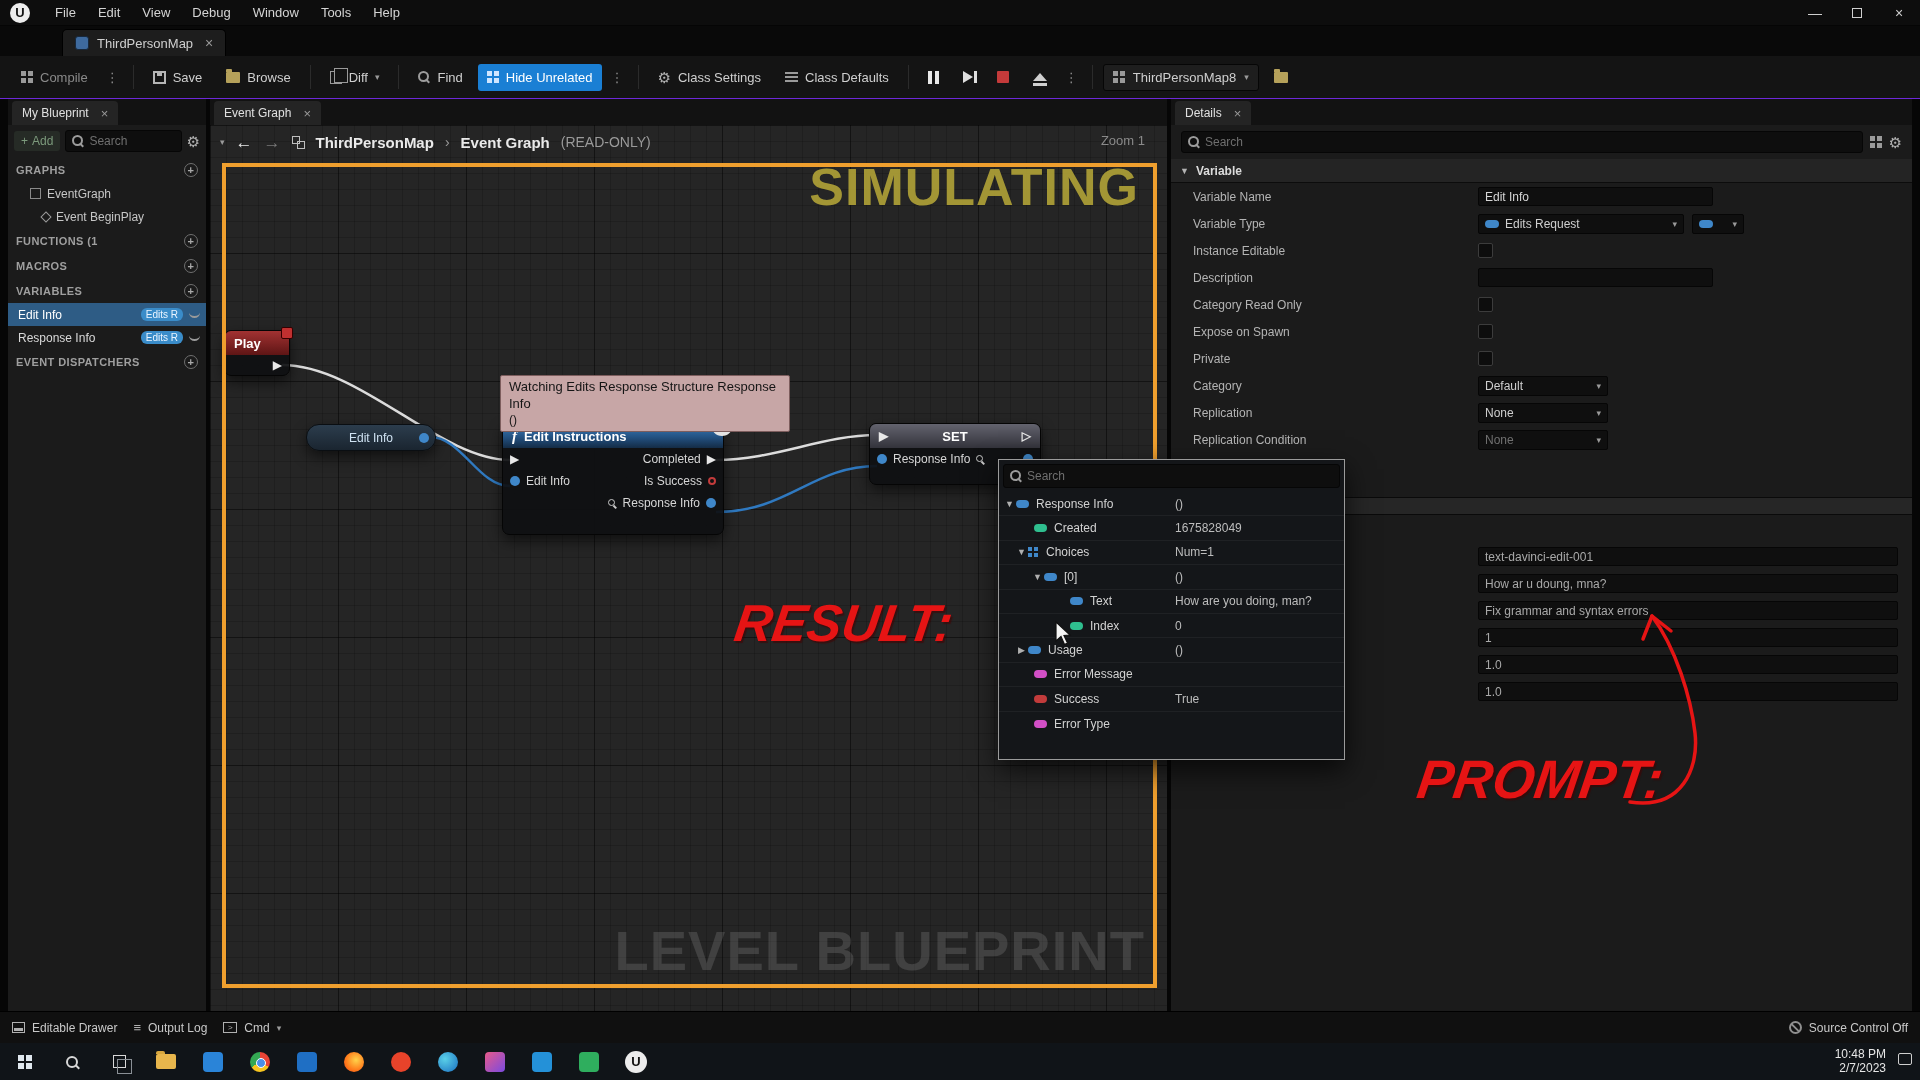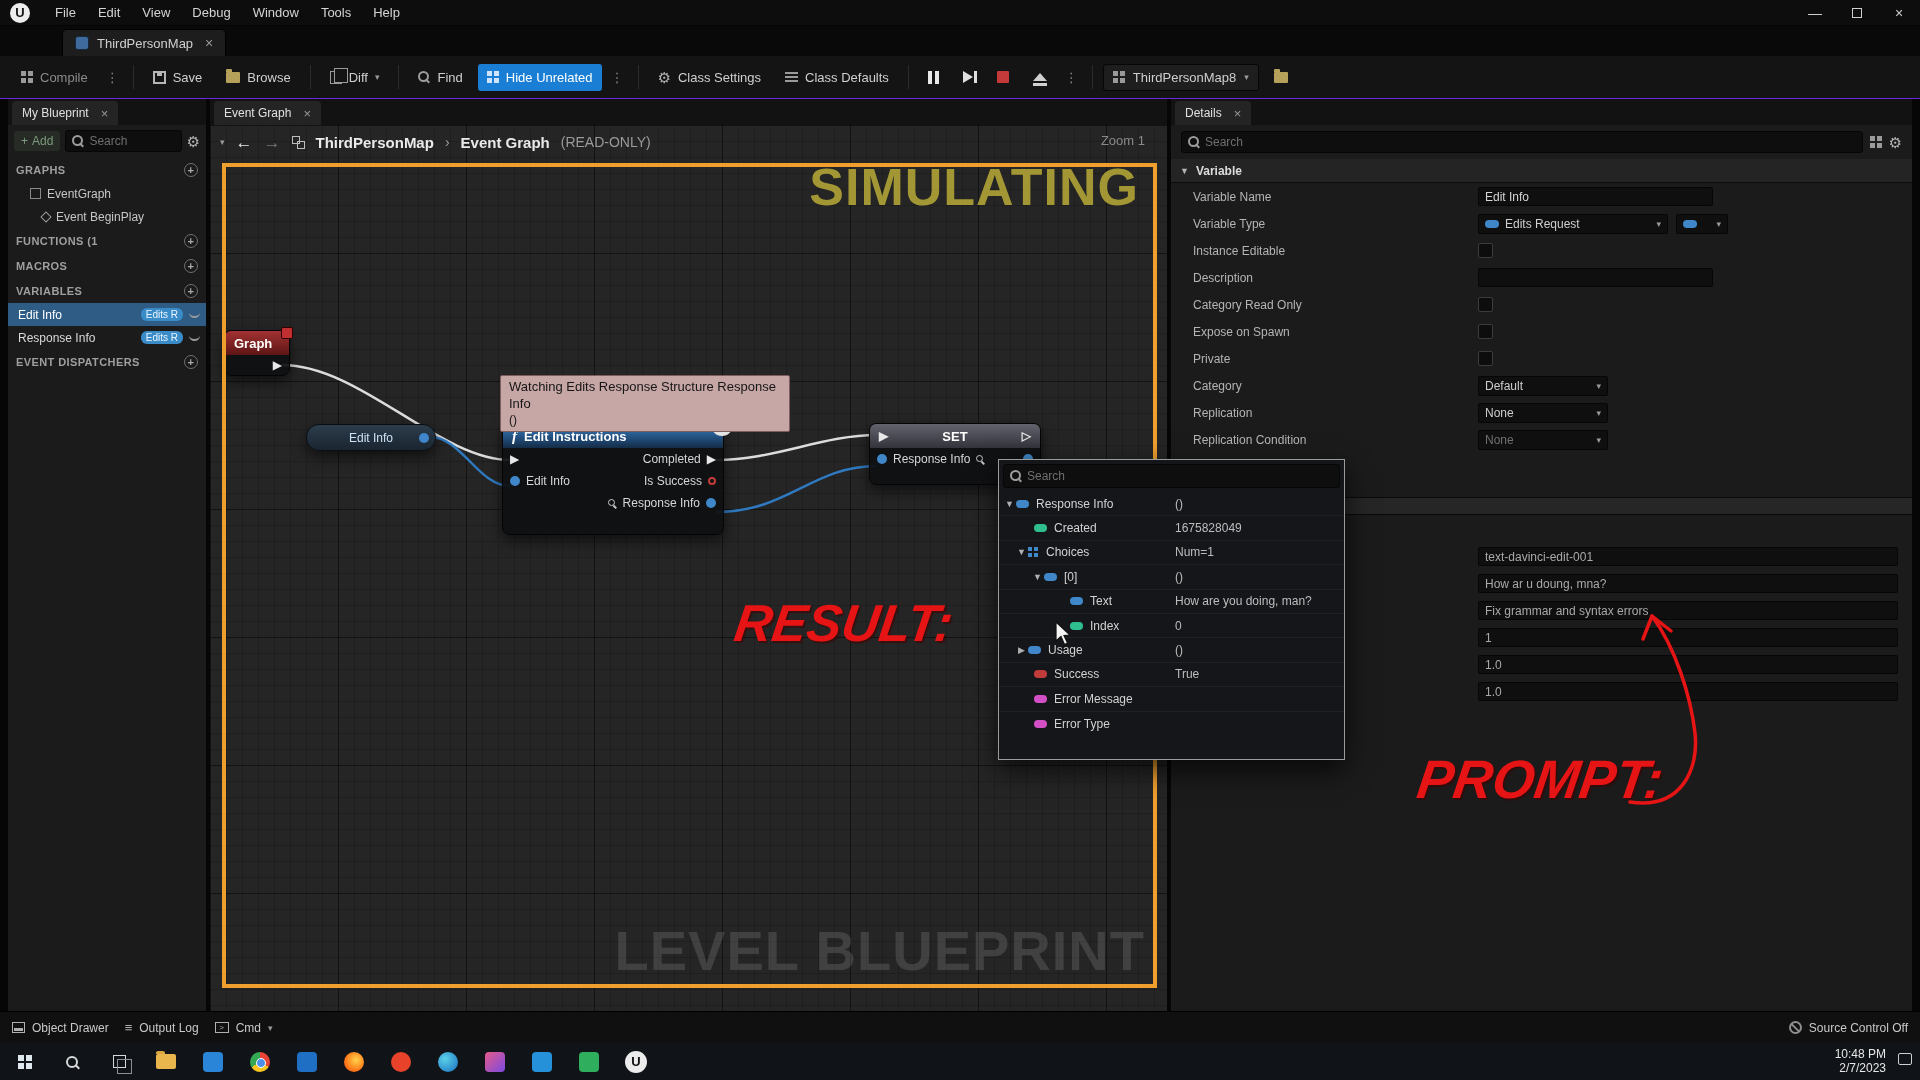--- a/index.html
+++ b/index.html
@@ -140,21 +140,21 @@
   .details-search .searchbox{height:22px;}
   .section-header{height:24px;background:#242424;border-bottom:1px solid #0c0c0c;display:flex;align-items:center;gap:7px;padding:0 9px;font-size:12px;font-weight:bold;color:#dcdcdc;flex:none;}
   .caret{font-size:9px;color:#b3b3b3;}
   .detail-row{display:flex;align-items:center;height:27px;padding-left:22px;flex:none;}
   .detail-label{width:285px;font-size:12px;color:#b4b4b4;flex:none;white-space:nowrap;overflow:hidden;}
   .field{background:#0f0f0f;border:1px solid #060606;border-radius:2px;height:19px;color:#d6d6d6;font-size:12px;padding:0 6px;font-family:"Liberation Sans",sans-serif;outline:none;}
   .field.w235{width:235px;}
   .field.w420{width:420px;color:#a9a9a9;}
   .dropdown{display:flex;align-items:center;justify-content:space-between;background:#0f0f0f;border:1px solid #060606;border-radius:2px;height:20px;font-size:12px;color:#cfcfcf;padding:0 6px;}
   .dropdown.w130{width:130px;}
-  .dropdown.w170{width:190px;gap:6px;justify-content:flex-start;}
+  .dropdown.w170{width:206px;gap:6px;justify-content:flex-start;}
   .dropdown.w52{width:52px;margin-left:8px;}
   .dropdown.dim{color:#707070;}
   .dropdown .grow{flex:1;}
   .typepill{width:14px;height:8px;border-radius:4px;background:#3f87c9;flex:none;}
   .cbx{width:15px;height:15px;background:#0d0d0d;border:1px solid #3c3c3c;border-radius:2px;}
   .spacer44{height:44px;flex:none;}
   .spacer28{height:28px;flex:none;}
   .cat-band{height:18px;background:#262626;border-top:1px solid #0a0a0a;border-bottom:1px solid #0a0a0a;display:flex;align-items:center;padding:0 9px;flex:none;}
 
   
@@ -380,21 +380,21 @@
 
         <svg class="wires" viewBox="0 0 957 886">
           <path d="M72,240 C150,240 230,335 300,335" fill="none" stroke="#dcdcdc" stroke-width="2.5"></path>
           <path d="M220,312 C252,312 268,361 300,361" fill="none" stroke="#2f79c0" stroke-width="2.5"></path>
           <path d="M506,335 C565,335 612,310 667,310" fill="none" stroke="#dcdcdc" stroke-width="2.5"></path>
           <path d="M506,387 C578,387 602,341 667,341" fill="none" stroke="#2f79c0" stroke-width="2.5"></path>
         </svg>
 
         <div class="gnode" style="left:14px;top:205px;width:66px;height:46px;">
           <div class="gnode-header hdr-event">
-              <span>Graph</span>
+              <span>Play</span>
             </div>
           <div class="bp-red-sq"></div>
           <div class="prow">
               <span></span>
               <span class="pin-exec">▶</span>
             </div>
         </div>
 
         <div class="gnode gnode-getter" style="left:96px;top:299px;width:130px;height:27px;">
           <span>Edit Info</span>
@@ -629,29 +629,29 @@
       <span class="wvalue">0</span>
     </div>
     <div class="wrow" style="padding-left:16px;">
       <span class="wcaret">▶</span>
       <span class="pill blue"></span>
       <span class="wlabel">Usage</span>
       <span class="wvalue">()</span>
     </div>
     <div class="wrow" style="padding-left:22px;">
       <span class="wcaret"></span>
+      <span class="pill pink"></span>
+      <span class="wlabel">Error Message</span>
+      <span class="wvalue"></span>
+    </div>
+    <div class="wrow" style="padding-left:22px;">
+      <span class="wcaret"></span>
       <span class="pill red"></span>
       <span class="wlabel">Success</span>
       <span class="wvalue">True</span>
-    </div>
-    <div class="wrow" style="padding-left:22px;">
-      <span class="wcaret"></span>
-      <span class="pill pink"></span>
-      <span class="wlabel">Error Message</span>
-      <span class="wvalue"></span>
     </div>
     <div class="wrow" style="padding-left:22px;border-bottom:none;">
       <span class="wcaret"></span>
       <span class="pill pink"></span>
       <span class="wlabel">Error Type</span>
       <span class="wvalue"></span>
     </div>
   </div>
 
   <div class="annot annot-prompt">PROMPT:</div>
@@ -660,21 +660,21 @@
     <path d="M1630,802 C1682,810 1699,768 1695,733 C1691,698 1676,648 1652,616" fill="none" stroke="#e61414" stroke-width="3.5" stroke-linecap="round"></path>
     <path d="M1652,616 L1643,639 M1652,616 L1671,631" fill="none" stroke="#e61414" stroke-width="3.5" stroke-linecap="round"></path>
     <g>
       <path d="M1056,622 l0,19 5,-4.5 3.5,8 3,-1.5 -3.5,-7.5 6,-0.5 z" fill="#f5f5f5" stroke="#111" stroke-width="1.2"></path>
     </g>
   </svg>
 
   <div class="statusbar">
     <div class="sb-item">
         <span class="ic-drawer"></span>
-        <span>Object Drawer</span>
+        <span>Editable Drawer</span>
       </div>
     <div class="sb-item">
         <span class="ic-log">≡</span>
         <span>Output Log</span>
       </div>
     <div class="sb-item">
         <span class="ic-cmd">&gt;</span>
         <span>Cmd</span>
         <span class="chev">▾</span>
       </div>

